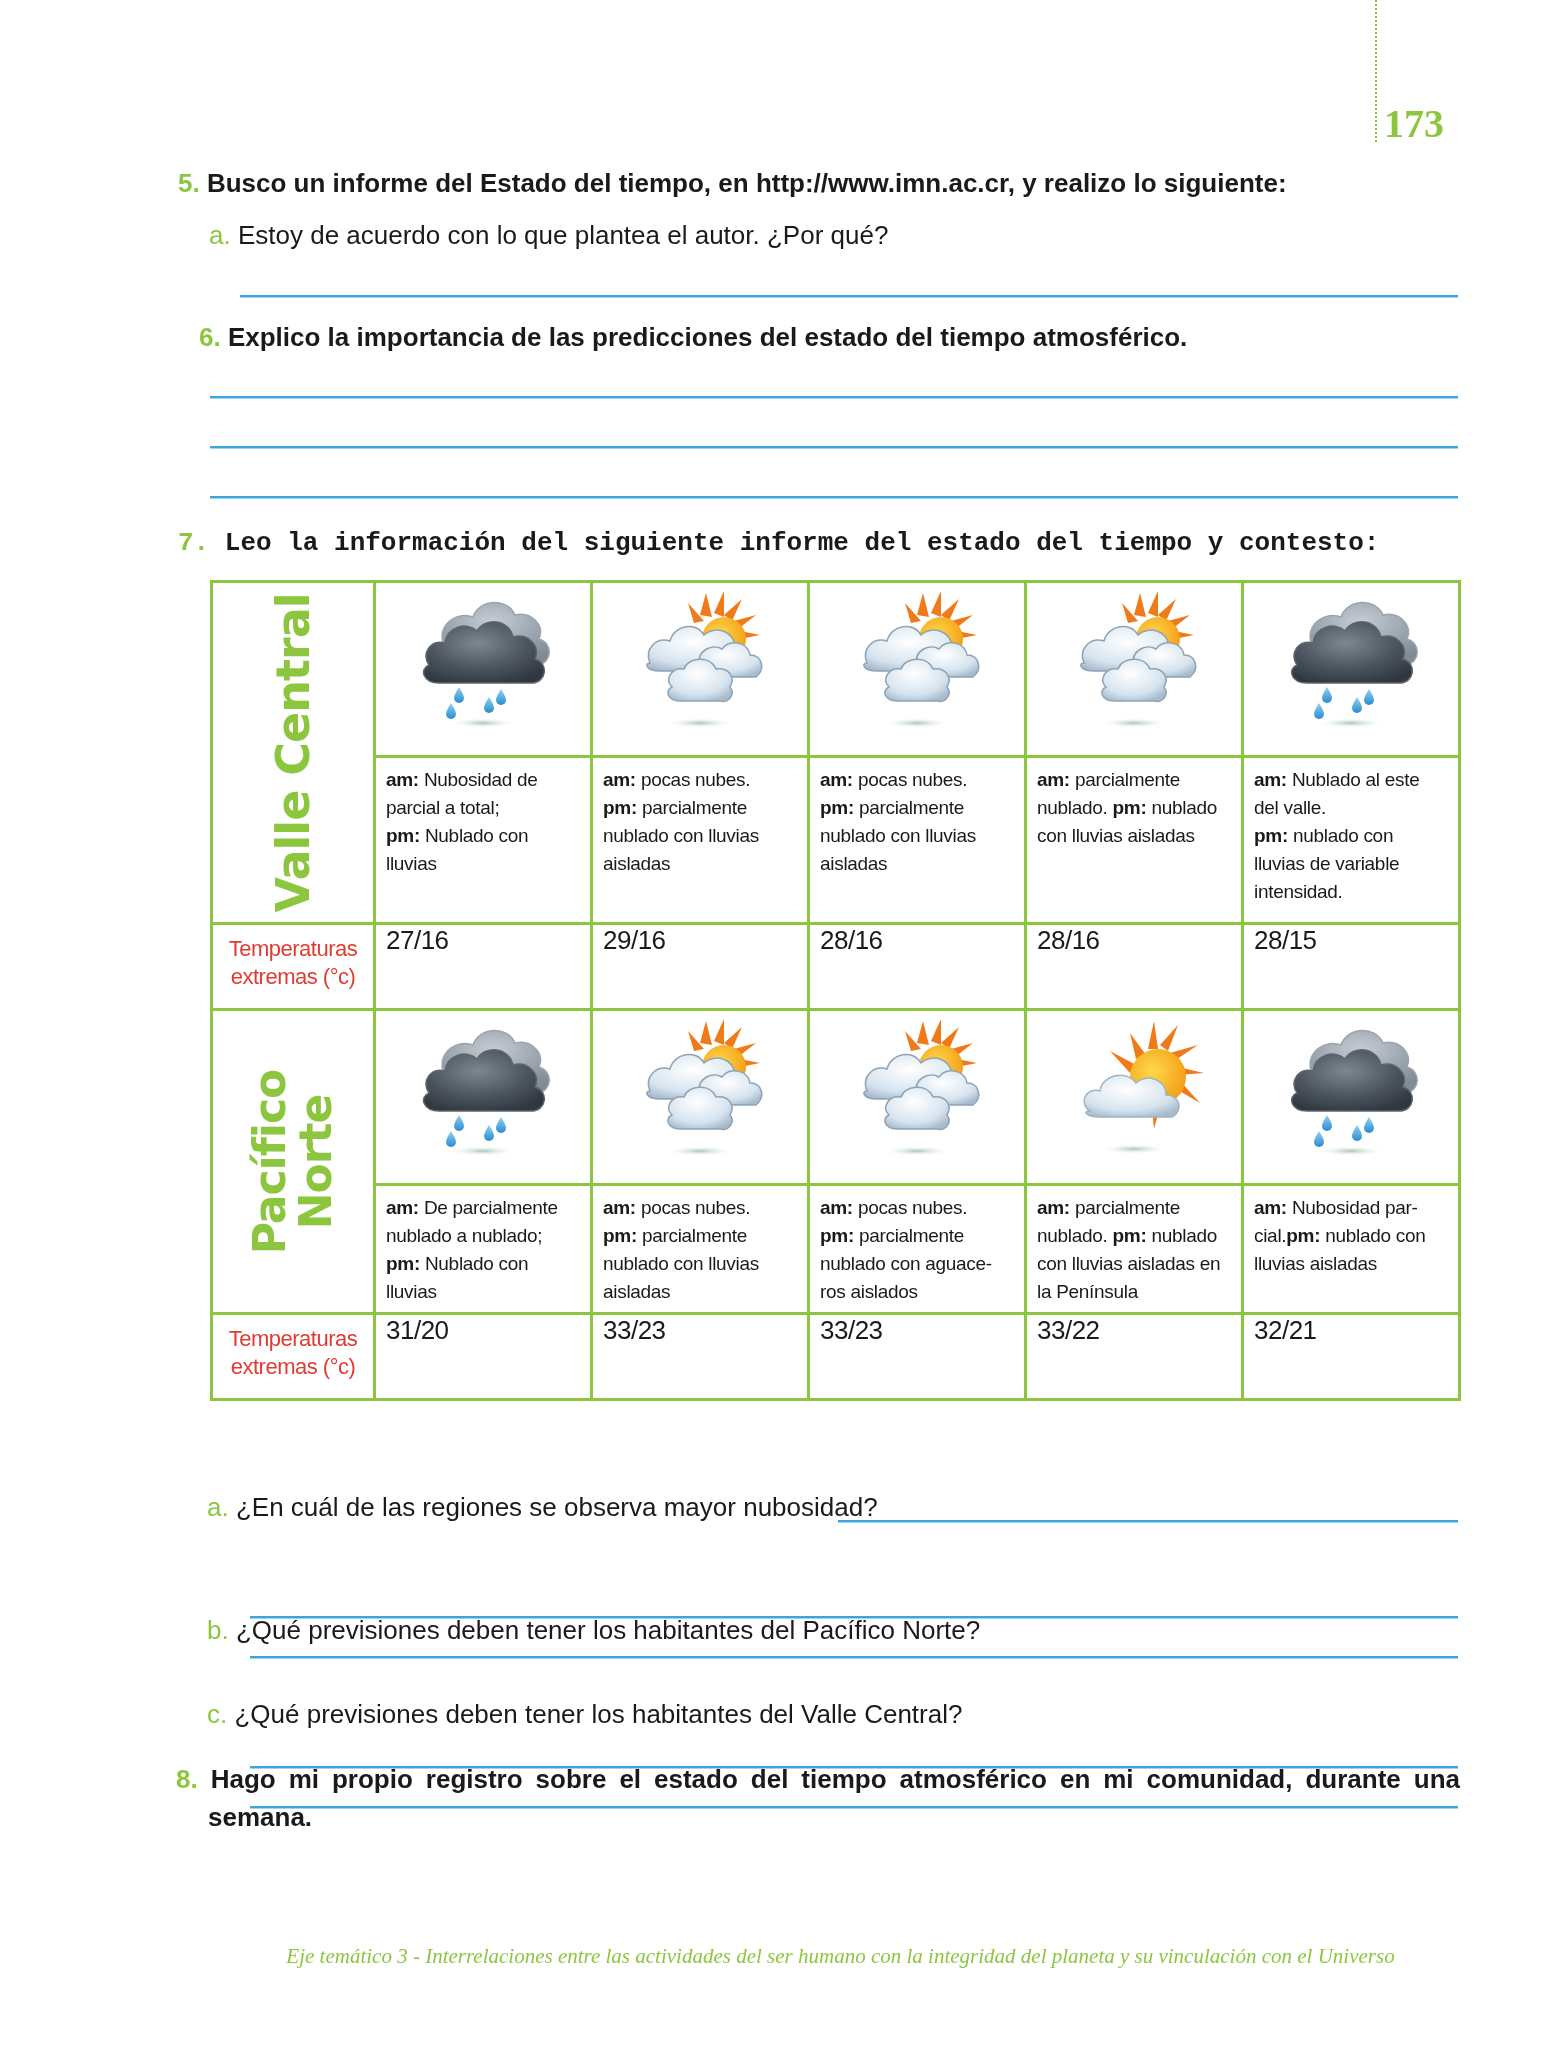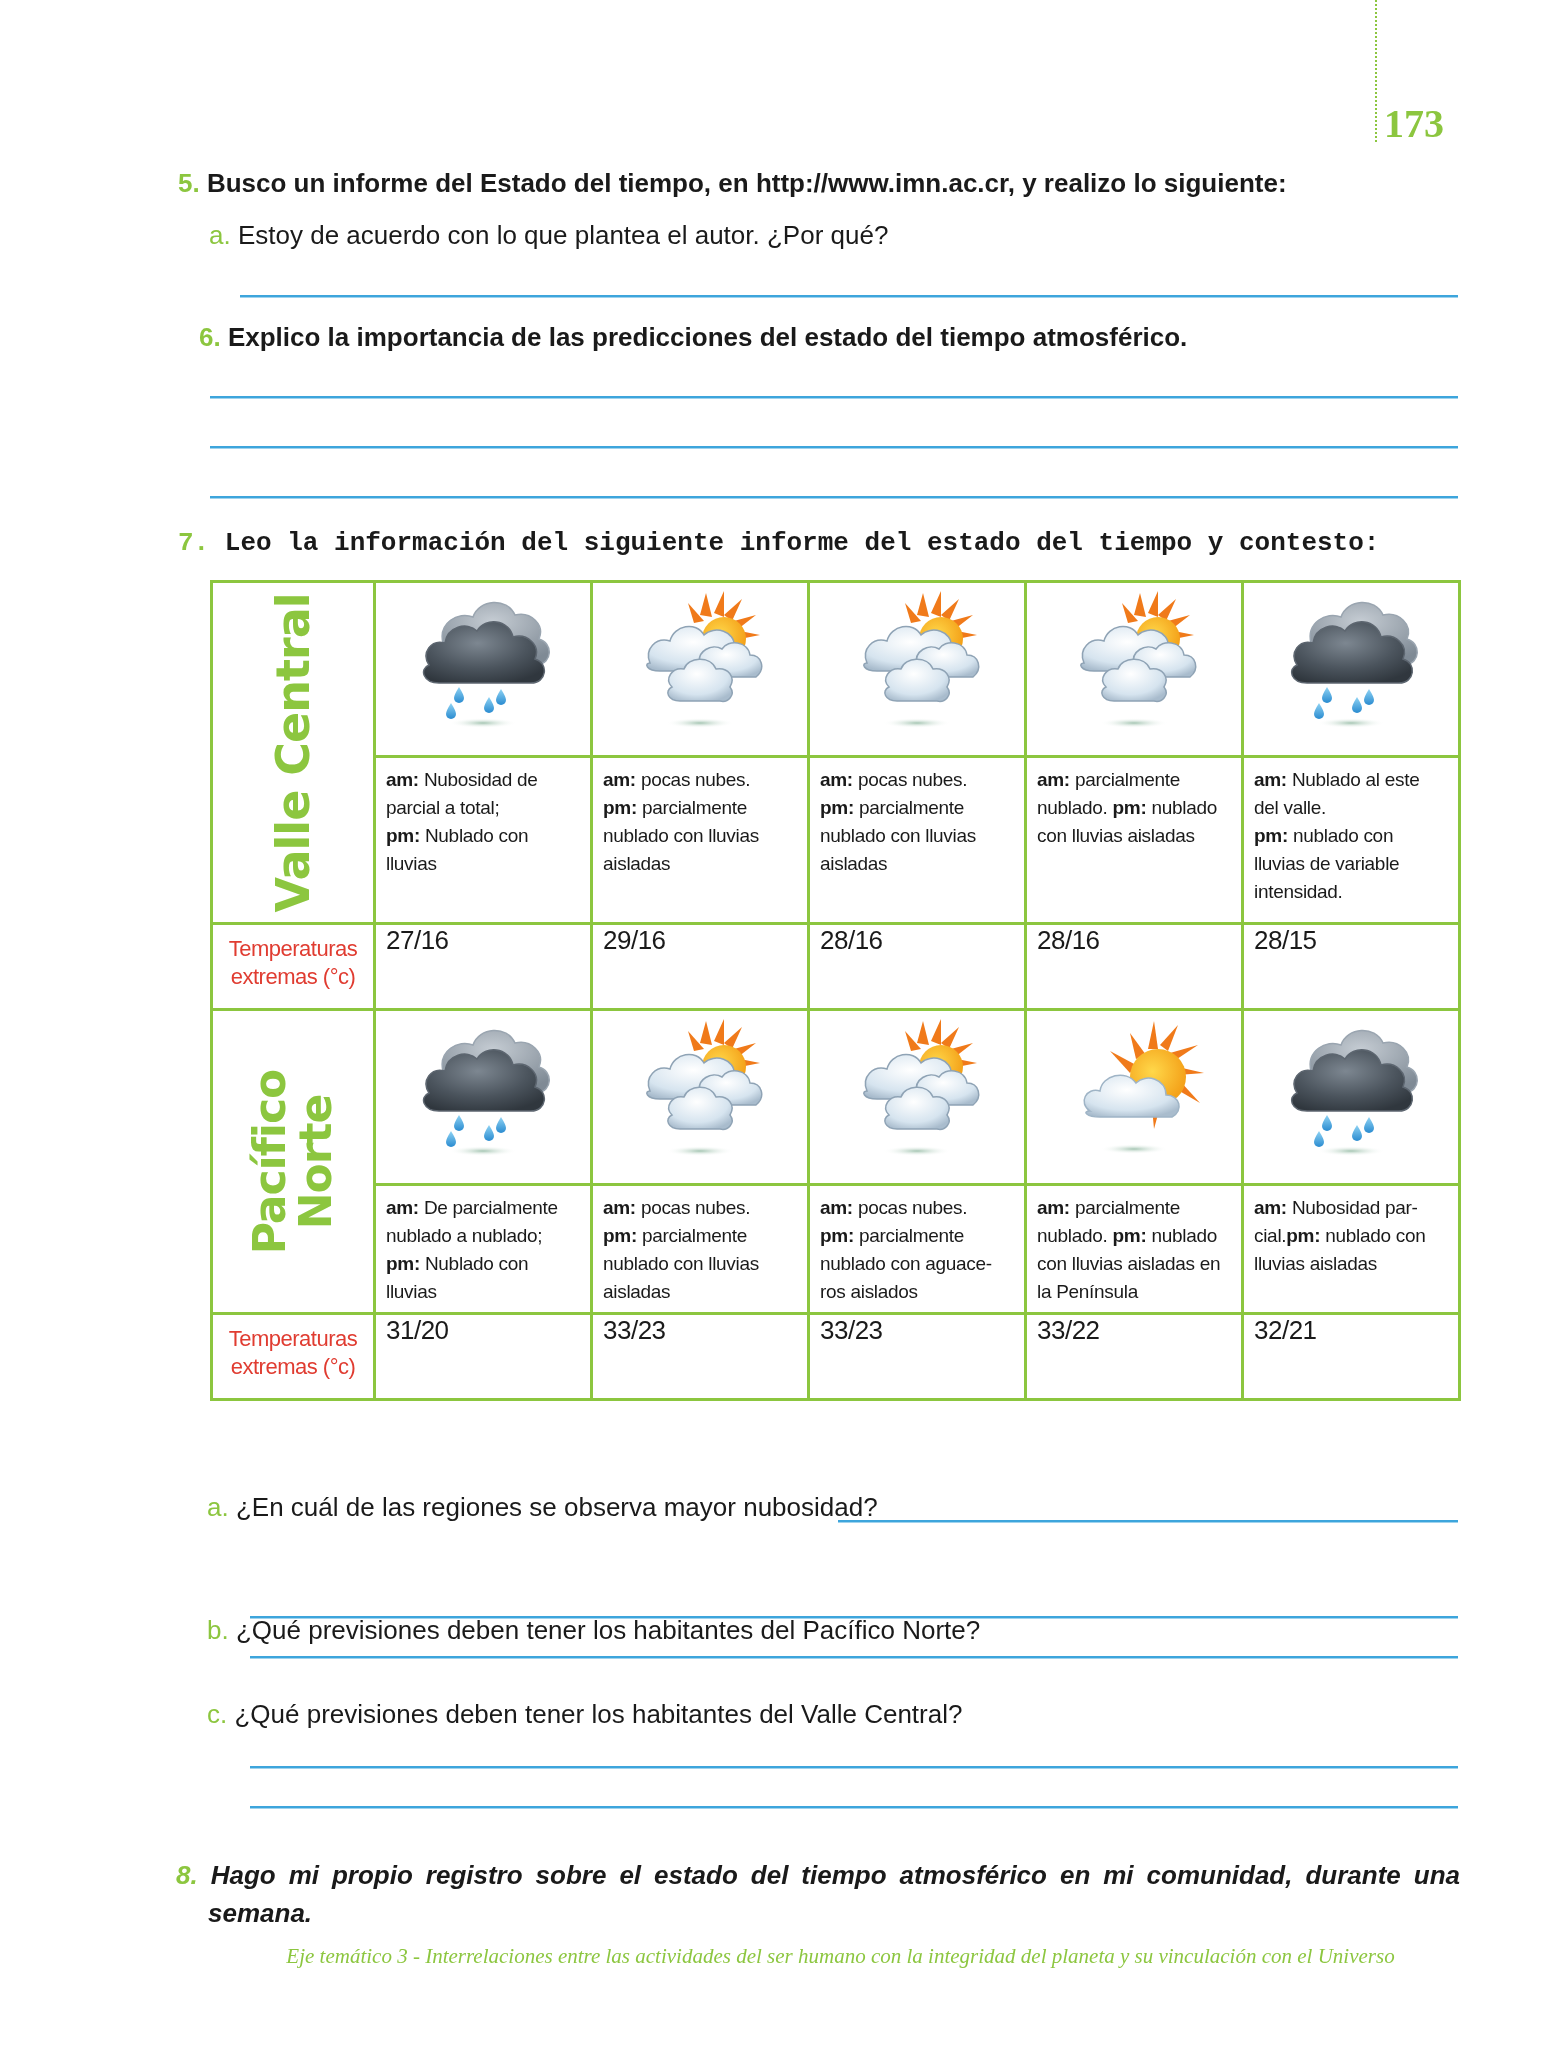--- a/index.html
+++ b/index.html
@@ -259,18 +259,18 @@
 <div class="line" style="left:250px; top:1616px; width:1208px;"></div>
 <div class="line" style="left:250px; top:1656px; width:1208px;"></div>
 
 <div class="q" style="left:207px; top:1697px;">
   <span class="num">c.</span>
   <span class="txt">¿Qué previsiones deben tener los habitantes del Valle Central?</span>
 </div>
 <div class="line" style="left:250px; top:1766px; width:1208px;"></div>
 <div class="line" style="left:250px; top:1806px; width:1208px;"></div>
 
-<div class="q bold" style="left:176px; top:1856px; width:1284px; text-align:justify; line-height:38px; padding-left:32px; text-indent:-32px;font-style:italic;">
+<div class="q bold" style="left:176px; top:1760px; width:1284px; text-align:justify; line-height:38px; padding-left:32px; text-indent:-32px;">
   <span class="num">8.</span>
   <span class="txt">Hago mi propio registro sobre el estado del tiempo atmosférico en mi comunidad, durante una semana.</span>
 </div>
 
 <div class="footer">Eje temático 3 - Interrelaciones entre las actividades del ser humano con la integridad del planeta y su vinculación con el Universo</div>
 
 </body></html>

